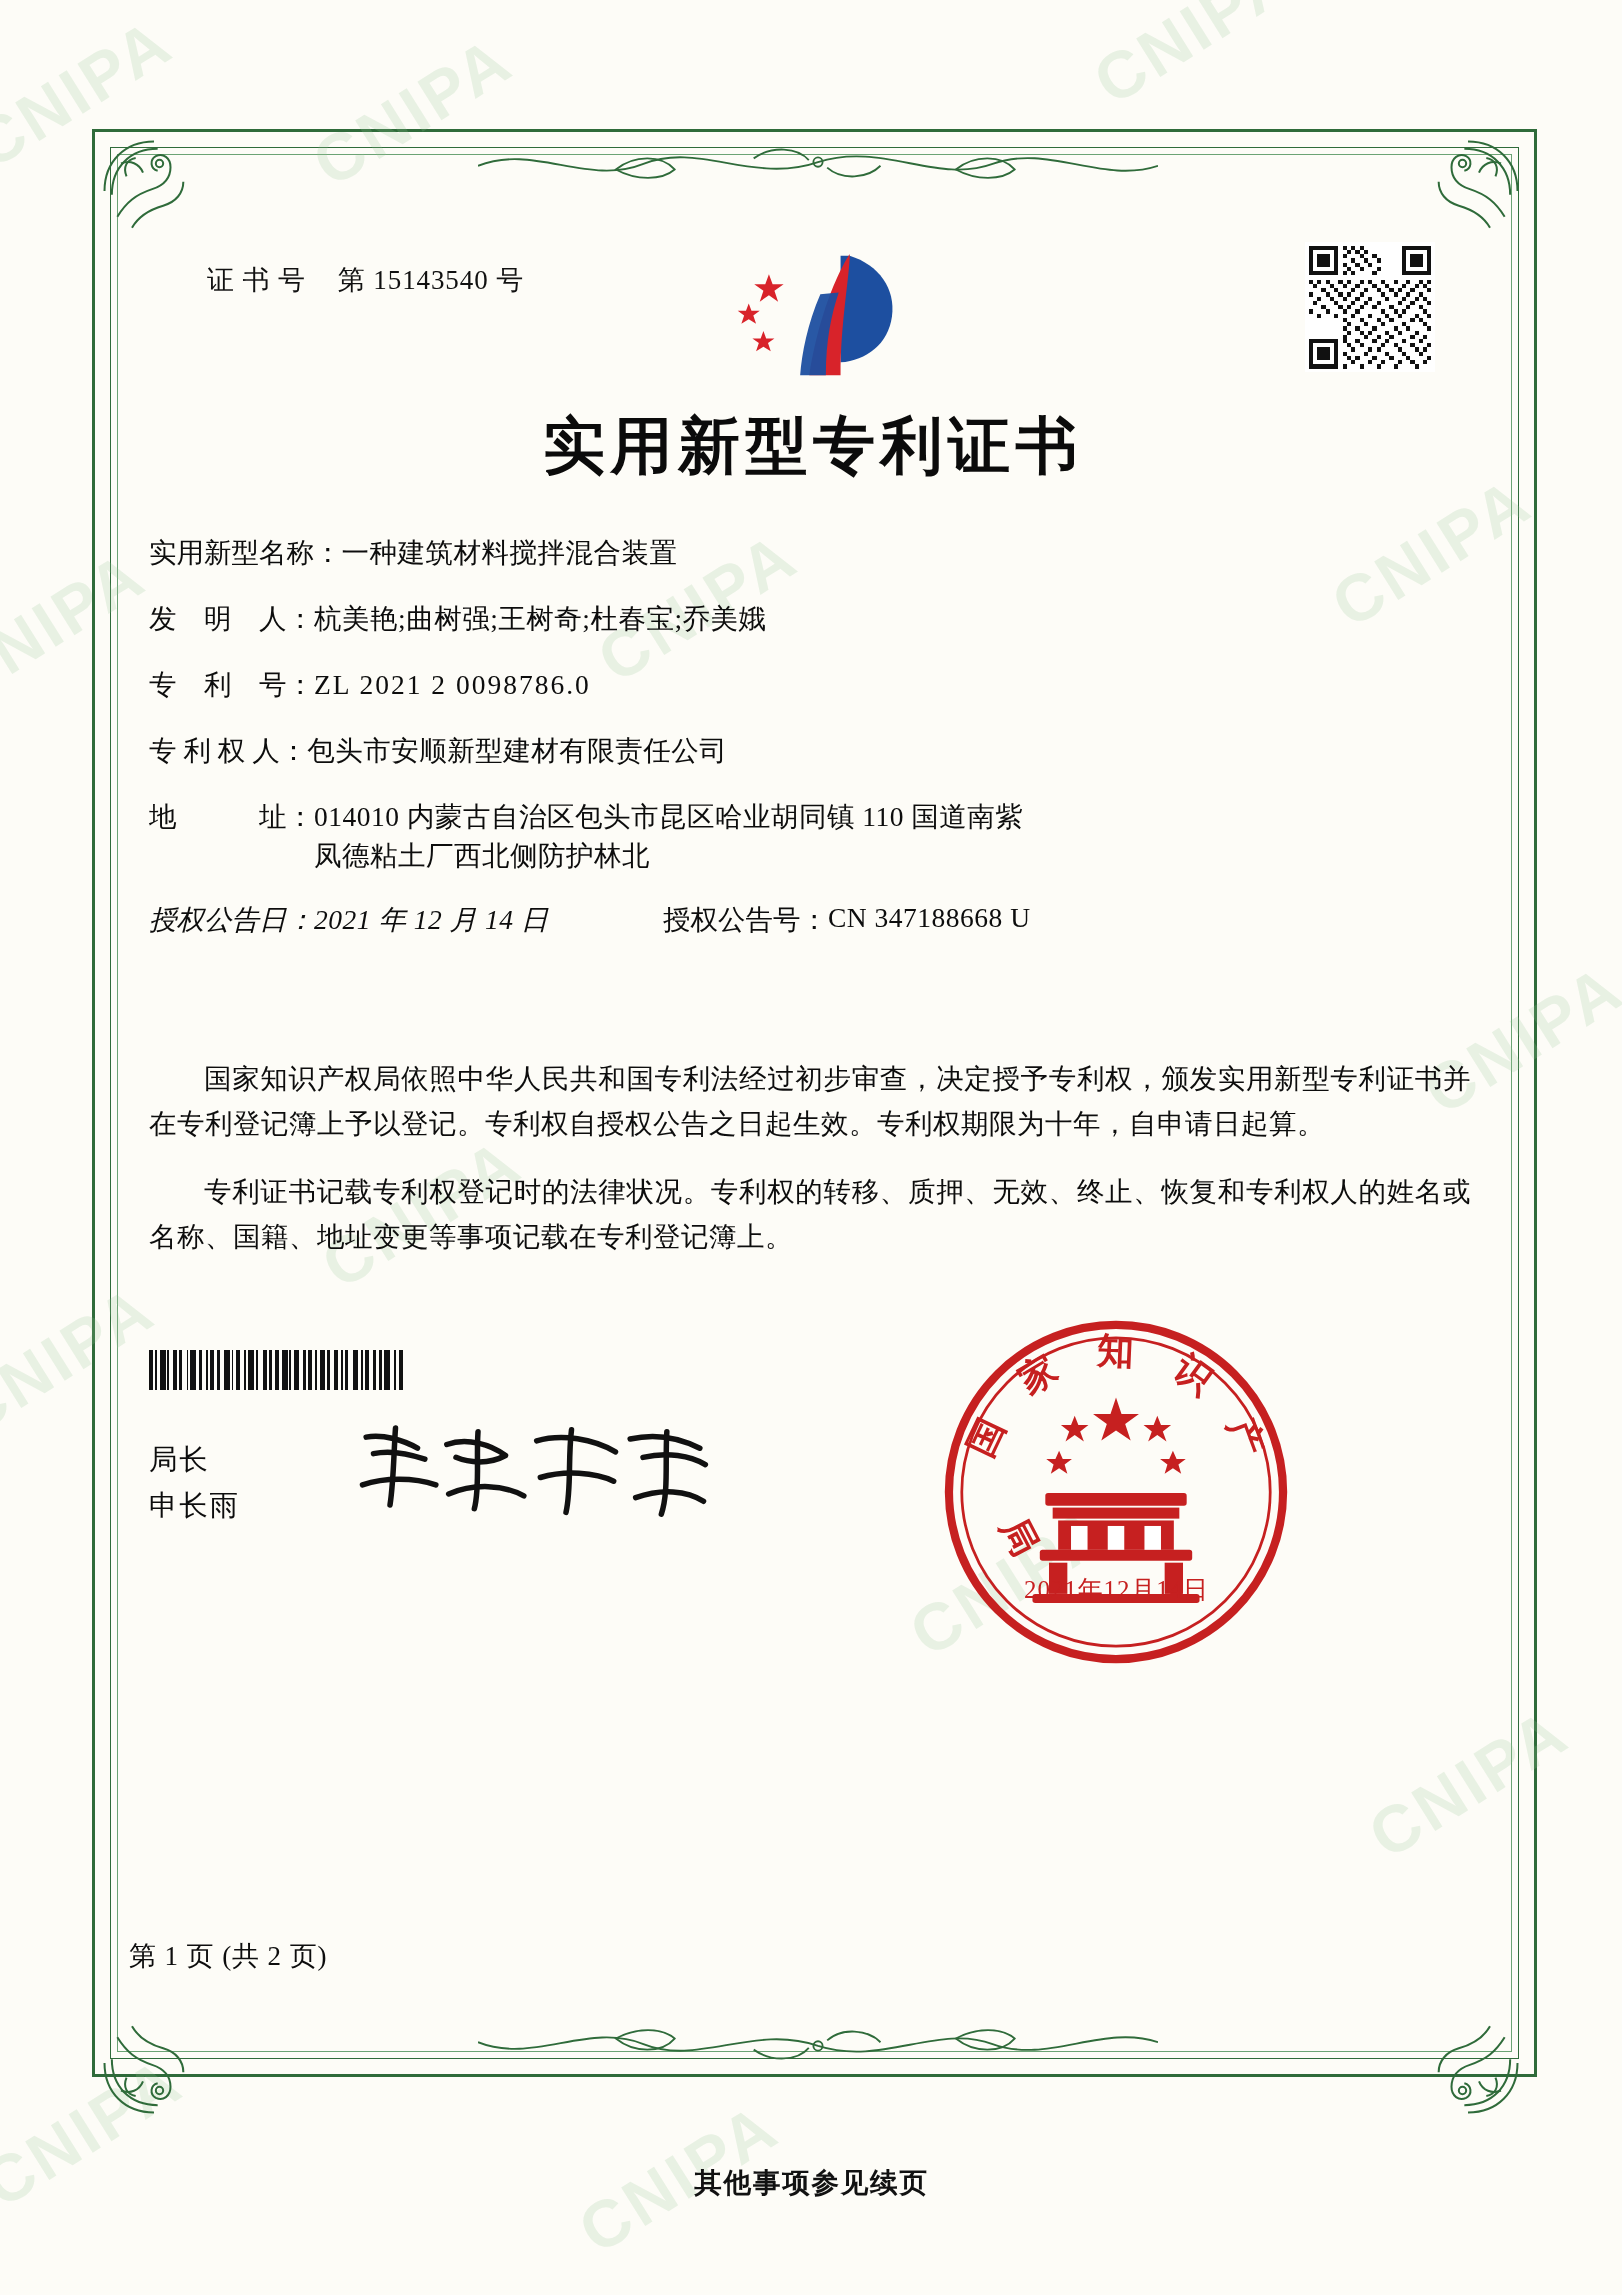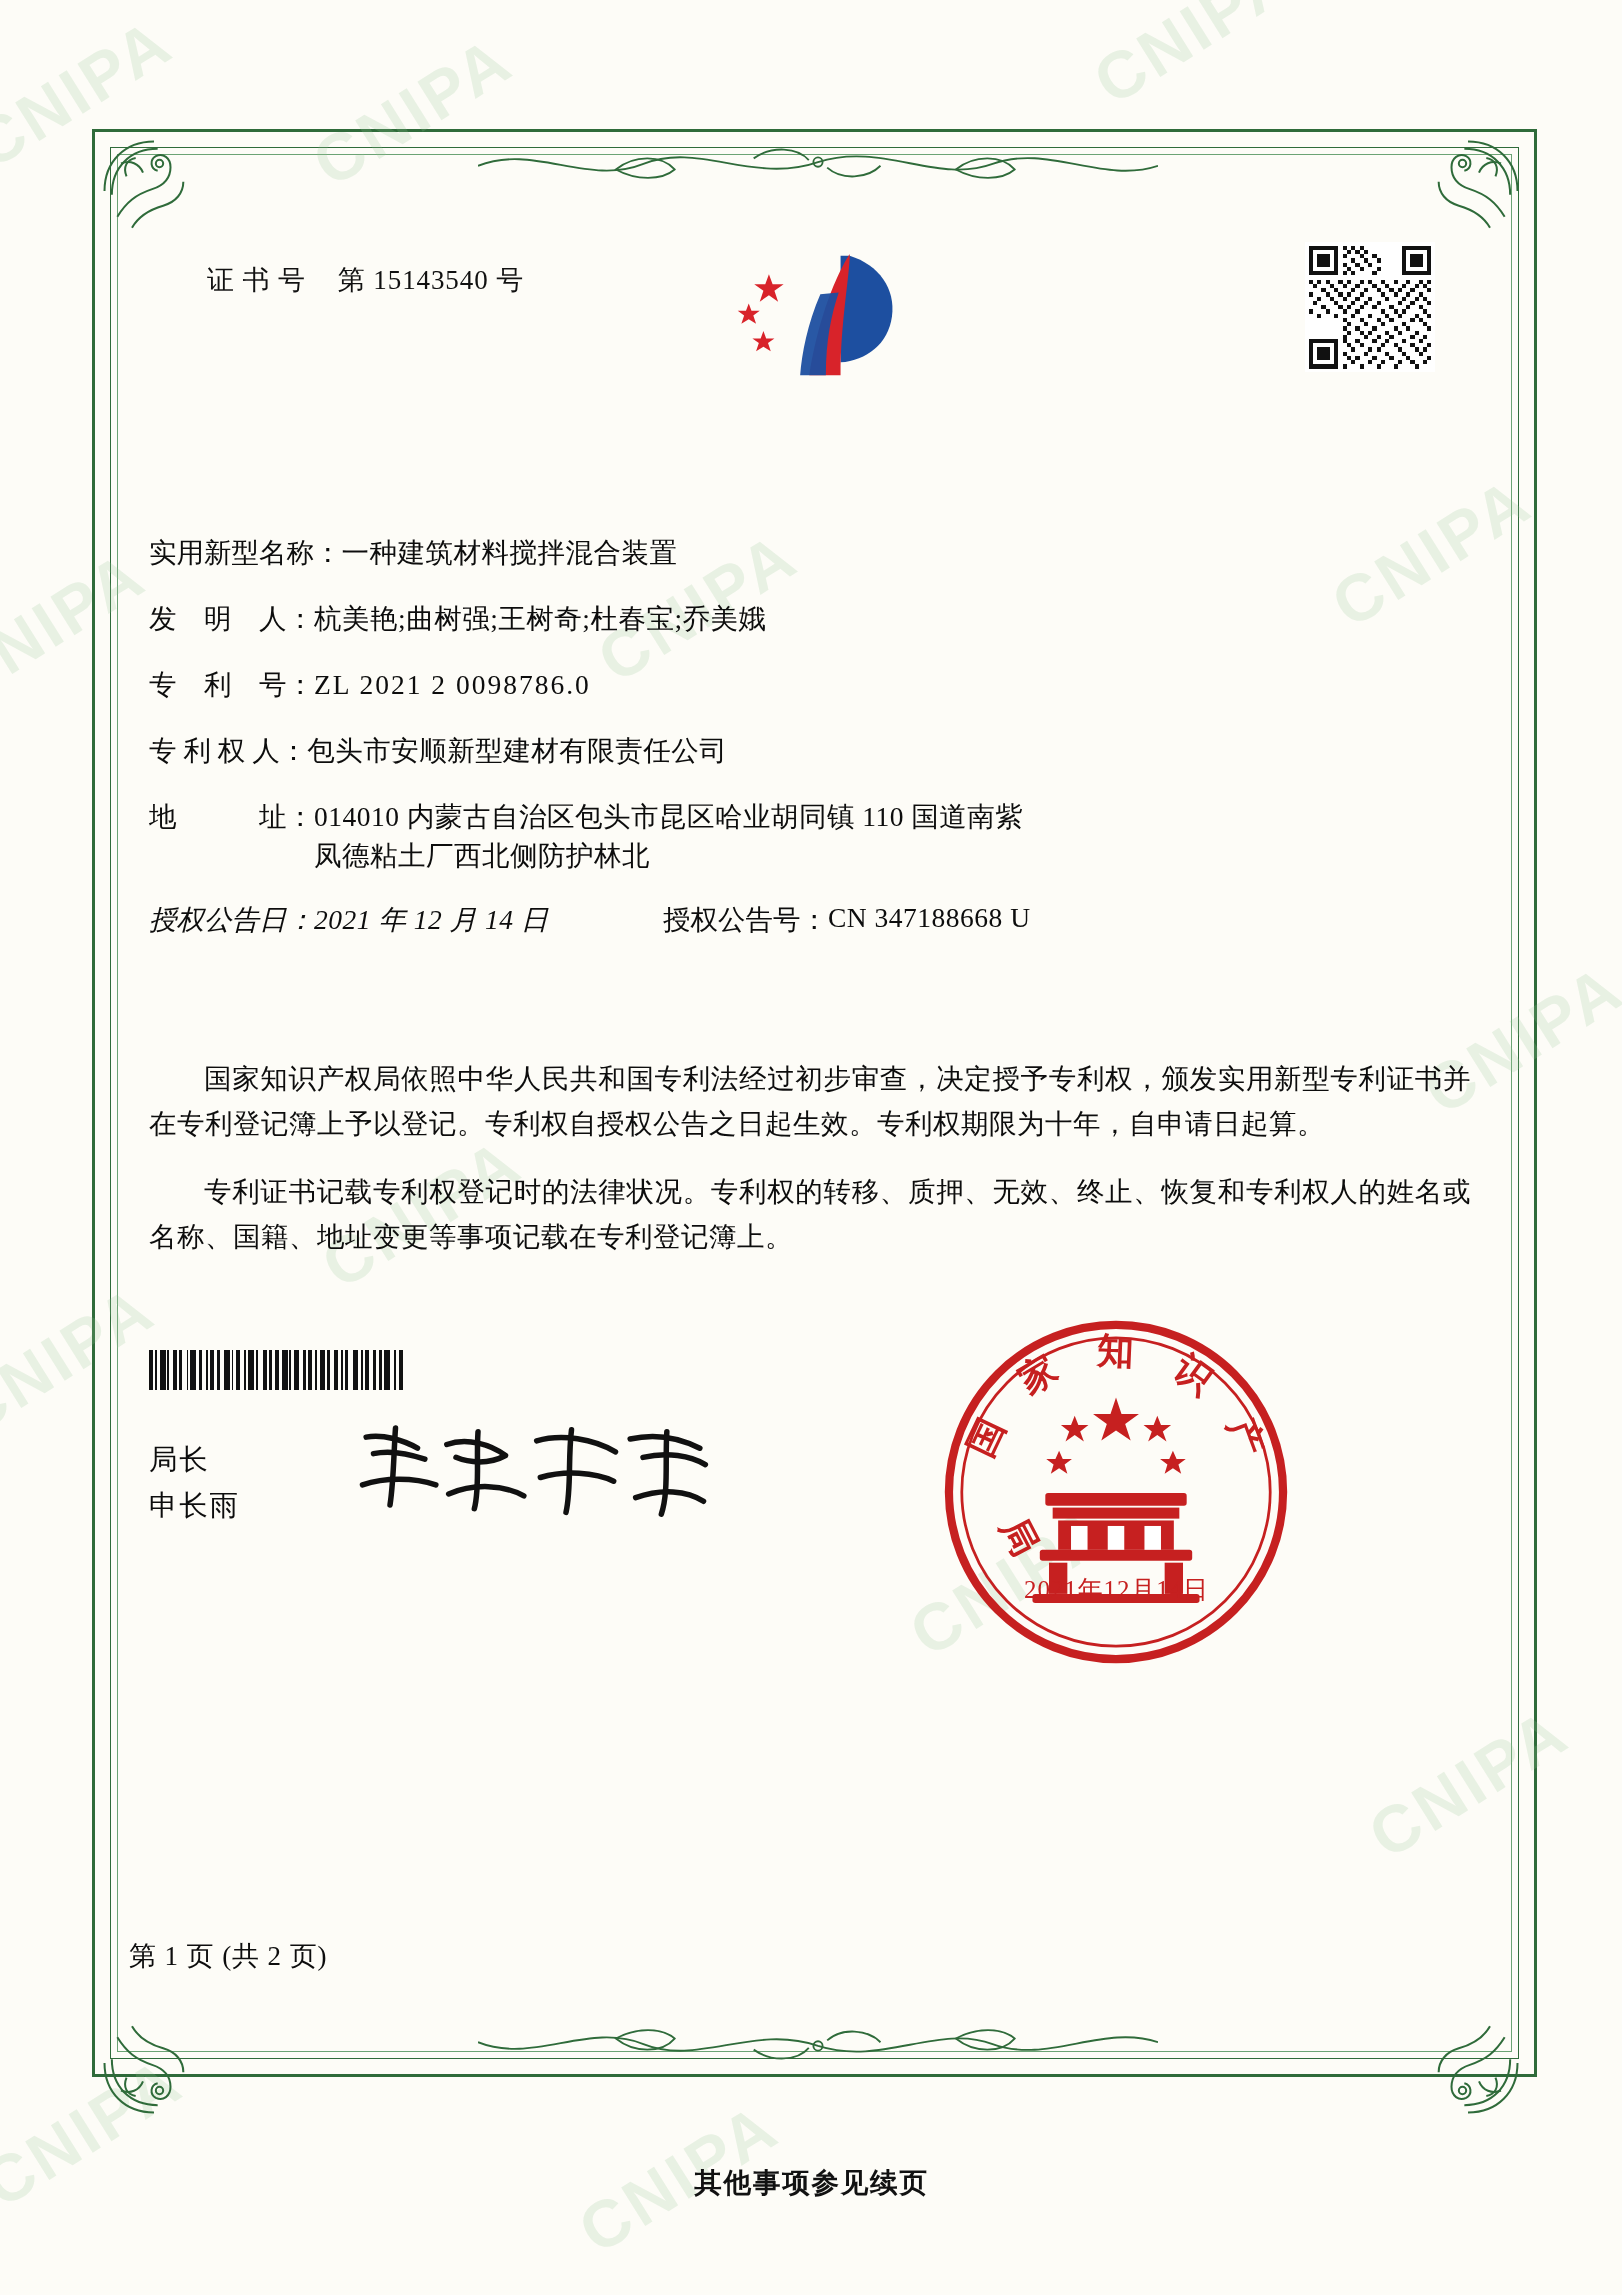--- a/index.html
+++ b/index.html
@@ -561,20 +561,21 @@
       <path d="M150 18 C182 28 200 54 196 84 C192 114 168 132 140 134 L140 18 Z" fill="#1d4fa0"></path>
       <path d="M150 16 C150 16 120 60 106 148 L140 148 C140 90 150 40 150 16 Z" fill="#d8232a"></path>
       <path d="M118 60 C104 92 98 124 96 148 L124 148 C124 110 130 82 138 58 Z" fill="#1d4fa0" opacity="0.95"></path>
       <g fill="#d8232a">
         <polygon points="62,38 66,49 78,49 68,56 72,68 62,61 52,68 56,56 46,49 58,49"></polygon>
         <polygon points="40,70 43,78 52,78 45,83 48,92 40,87 32,92 35,83 28,78 37,78"></polygon>
         <polygon points="56,100 59,108 68,108 61,113 64,122 56,117 48,122 51,113 44,108 53,108"></polygon>
       </g>
     </svg>
 
+    <div class="main-title">实用新型专利证书</div>
 
     <div class="fields">
 
       <div class="field-row">
         <span class="f-label">实用新型名称：</span>
         <span class="f-value">一种建筑材料搅拌混合装置</span>
       </div>
 
       <div class="field-row">
         <span class="f-label">发　明　人：</span>

